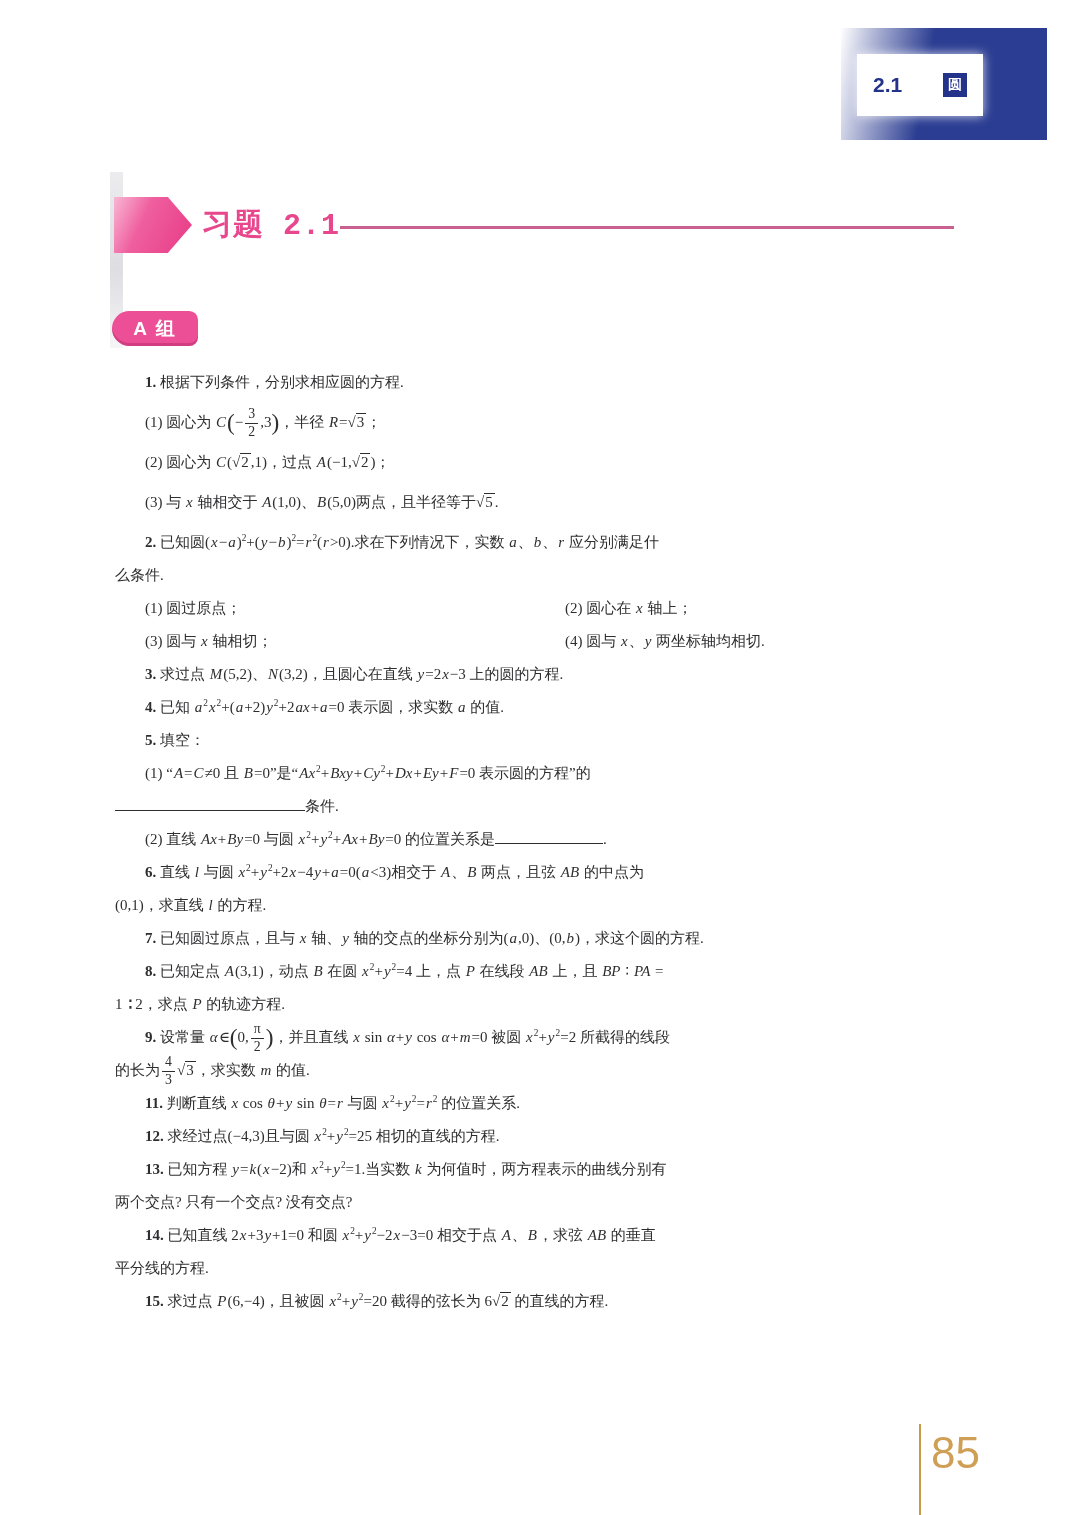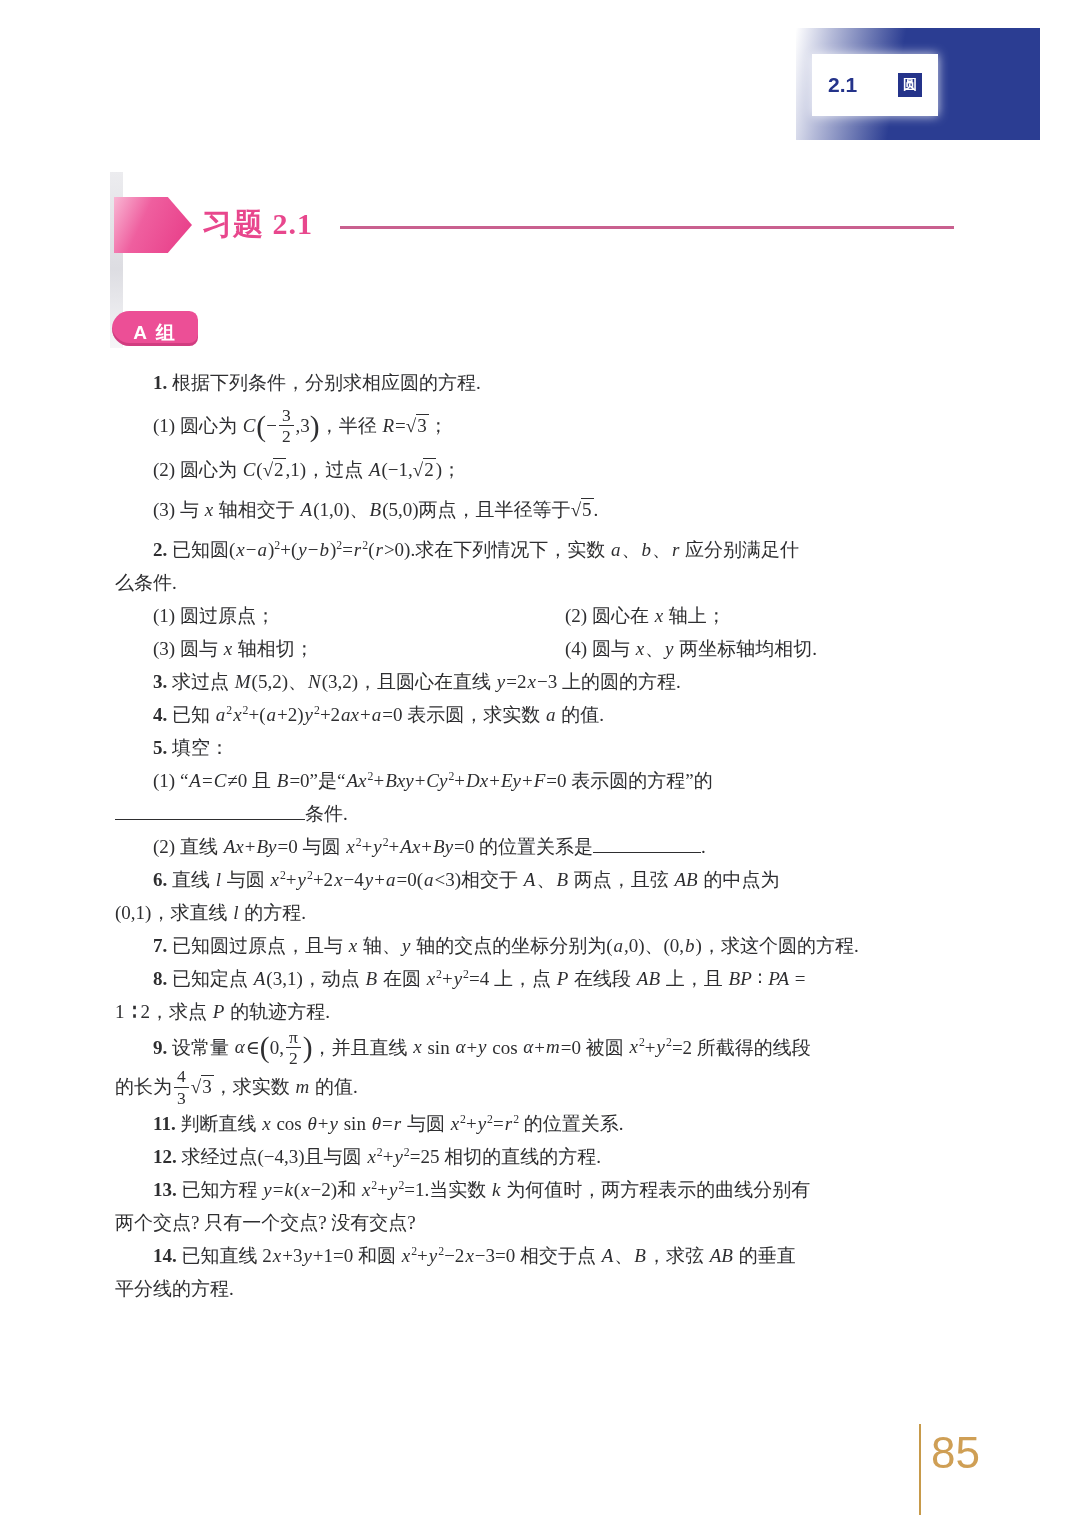--- a/index.html
+++ b/index.html
@@ -2,51 +2,51 @@
 <html><head>
 <meta charset="utf-8">
 <style>
   html,body{margin:0;padding:0;background:#ffffff;}
   .page{
     position:relative;width:1080px;height:1515px;background:#ffffff;overflow:hidden;
     font-family:"Liberation Serif","DejaVu Serif",serif;color:#2e2e30;
   }
   
   .chapter-banner{
-    position:absolute;top:28px;right:40px;width:244px;height:112px;
+    position:absolute;top:28px;right:33px;width:206px;height:112px;
     background:linear-gradient(100deg, rgba(43,61,146,0) 0%, rgba(120,130,185,0.55) 14%, #2b3d92 42%);
   }
   .chapter-tab{
     position:absolute;left:16px;top:26px;width:126px;height:62px;background:#ffffff;
     display:flex;align-items:center;justify-content:space-between;padding:0 16px;box-sizing:border-box;
     box-shadow:0 0 10px rgba(255,255,255,0.8);
   }
   .chapter-section{font-family:"Liberation Sans","DejaVu Sans",sans-serif;font-weight:bold;font-size:21px;color:#24338a;}
   .chapter-square{width:24px;height:24px;background:#24338a;color:#ffffff;font-size:14px;line-height:24px;text-align:center;font-weight:bold;}
   
   .ribbon-shadow{position:absolute;left:110px;top:172px;width:13px;height:176px;
     background:linear-gradient(to bottom,#ececef 0%,#dddde2 55%,#f6f6f8 100%);}
   .title-row{position:absolute;left:112px;top:196px;right:120px;height:60px;}
   .title-arrow{
     position:absolute;left:2px;top:1px;width:78px;height:56px;
     background:linear-gradient(115deg,#f9b7d4 0%,#ef5f9f 38%,#e9438c 85%);
     clip-path:polygon(0 0,69% 0,100% 50%,69% 100%,0 100%);
   }
-  .title-text{position:absolute;left:90px;top:8px;font-family:Liberation Serif, serif;
+  .title-text{position:absolute;left:90px;top:8px;font-family:Liberation Mono, monospace;
     font-weight:bold;font-size:30px;color:#e8478d;letter-spacing:1px;white-space:nowrap;}
   .title-line{position:absolute;left:228px;top:30px;width:614px;height:3px;background:#c9608f;}
   
   .group-badge{
     position:absolute;left:112px;top:311px;width:86px;height:35px;background:#ec4f96;
-    border-radius:18px 9px 9px 18px;display:flex;align-items:flex-end;justify-content:center;
+    border-radius:18px 9px 9px 18px;display:flex;align-items:center;justify-content:center;
     box-shadow:inset 0 -3px 0 rgba(160,30,90,0.35);
   }
   .group-badge span{font-family:"Liberation Sans","DejaVu Sans",sans-serif;font-weight:bold;color:#ffffff;font-size:19px;letter-spacing:2px;}
   
-  .content{position:absolute;left:115px;top:366px;width:855px;font-size:19px;line-height:33px;}
+  .content{position:absolute;left:115px;top:366px;width:855px;font-size:15px;line-height:33px;}
   .line{white-space:nowrap;}
   .p{text-indent:2em;}
   .c{text-indent:0;}
   .sp{margin:7px 0;}
   .cols{display:flex;white-space:nowrap;}
   .cols .c1{width:450px;padding-left:2em;box-sizing:border-box;}
   .cols .c2{flex:1;}
   b{font-weight:bold;}
   i{font-family:"Liberation Serif","DejaVu Serif",serif;font-style:italic;padding:0 1px;}
   sup{font-size:0.62em;line-height:0;}
@@ -114,18 +114,19 @@
       <div class="line p"><b>8.</b> 已知定点 <i>A</i>(3,1)，动点 <i>B</i> 在圆 <i>x</i><sup>2</sup>+<i>y</i><sup>2</sup>=4 上，点 <i>P</i> 在线段 <i>AB</i> 上，且 <i>BP</i> ∶ <i>PA</i> =</div>
       <div class="line c">1 ∶ 2，求点 <i>P</i> 的轨迹方程.</div>
       <div class="line p"><b>9.</b> 设常量 <i>α</i>∈<span class="bp">(</span>0,<span class="fr"><span class="nu">π</span><span class="de">2</span></span><span class="bp">)</span>，并且直线 <i>x</i> sin <i>α</i>+<i>y</i> cos <i>α</i>+<i>m</i>=0 被圆 <i>x</i><sup>2</sup>+<i>y</i><sup>2</sup>=2 所截得的线段</div>
       <div class="line c">的长为<span class="fr"><span class="nu">4</span><span class="de">3</span></span><span class="sq">√<span class="rd">3</span></span>，求实数 <i>m</i> 的值.</div>
       <div class="line p"><b>11.</b> 判断直线 <i>x</i> cos <i>θ</i>+<i>y</i> sin <i>θ</i>=<i>r</i> 与圆 <i>x</i><sup>2</sup>+<i>y</i><sup>2</sup>=<i>r</i><sup>2</sup> 的位置关系.</div>
       <div class="line p"><b>12.</b> 求经过点(−4,3)且与圆 <i>x</i><sup>2</sup>+<i>y</i><sup>2</sup>=25 相切的直线的方程.</div>
       <div class="line p"><b>13.</b> 已知方程 <i>y</i>=<i>k</i>(<i>x</i>−2)和 <i>x</i><sup>2</sup>+<i>y</i><sup>2</sup>=1.当实数 <i>k</i> 为何值时，两方程表示的曲线分别有</div>
       <div class="line c">两个交点? 只有一个交点? 没有交点?</div>
       <div class="line p"><b>14.</b> 已知直线 2<i>x</i>+3<i>y</i>+1=0 和圆 <i>x</i><sup>2</sup>+<i>y</i><sup>2</sup>−2<i>x</i>−3=0 相交于点 <i>A</i>、<i>B</i>，求弦 <i>AB</i> 的垂直</div>
       <div class="line c">平分线的方程.</div>
+      <div class="line p"><b>15.</b> 求过点 <i>P</i>(6,−4)，且被圆 <i>x</i><sup>2</sup>+<i>y</i><sup>2</sup>=20 截得的弦长为 6<span class="sq">√<span class="rd">2</span></span> 的直线的方程.</div>
     </div>
 
   <div class="footer-rule"></div>
   <div class="page-number">85</div>
 
 </div>
 
 </body></html>

